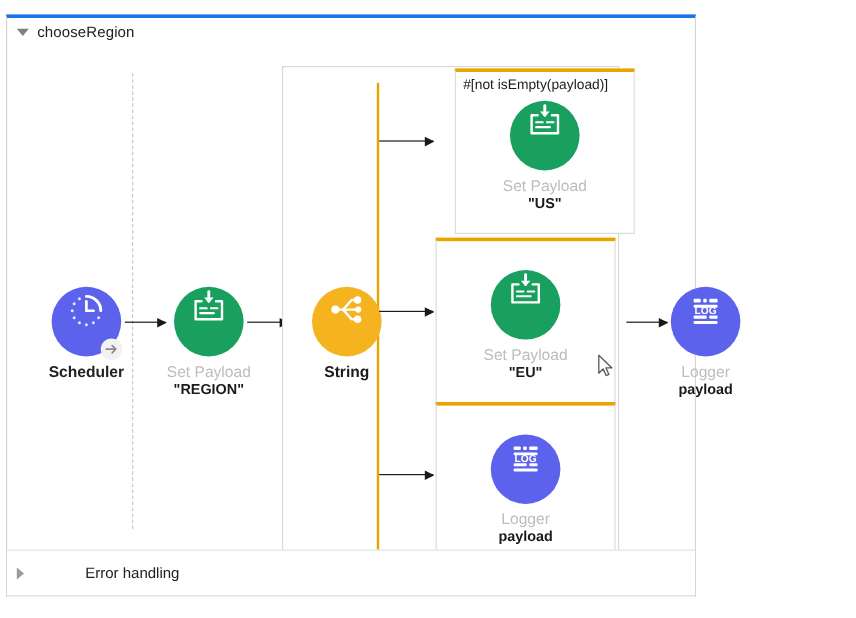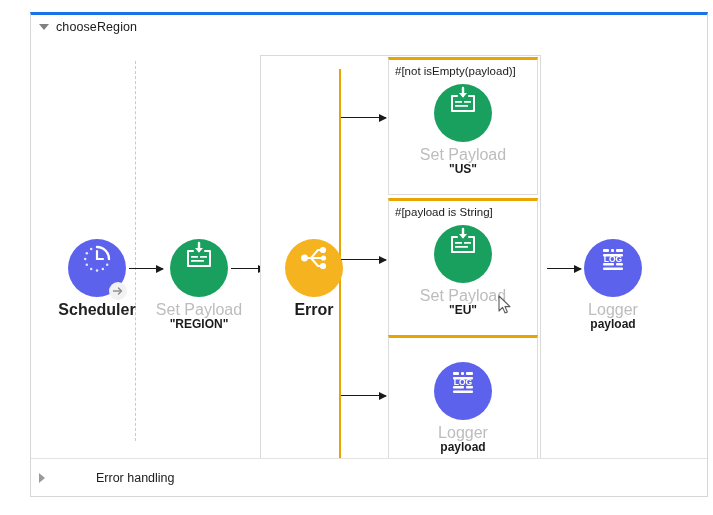--- a/index.html
+++ b/index.html
@@ -12,23 +12,23 @@
     position: relative;
     width: 713px;
     height: 515px;
     background: #ffffff;
     overflow: hidden;
   }
 
   
   .flow-panel {
     position: absolute;
-    left: 30px;
+    left: 5px;
     top: 12px;
-    width: 678px;
+    width: 575px;
     height: 485px;
     background: #ffffff;
     border: 1px solid #d6d6d6;
     border-top: 3px solid #1a73e8;
     box-sizing: border-box;
   }
 
   
   .flow-header {
     position: absolute;
@@ -89,21 +89,21 @@
   .node .bubble {
     width: 58px;
     height: 58px;
     border-radius: 50%;
     margin: 0 auto;
     position: relative;
     display: flex;
     justify-content: center;
   }
   .node .lbl-type {
-    font-size: 16px;
+    font-size: 13px;
     color: #bdbdbd;
     margin-top: 6px;
     line-height: 14px;
     white-space: nowrap;
   }
   .node .lbl-val {
     font-size: 12px;
     color: #1b1b1b;
     font-weight: bold;
     line-height: 15px;
@@ -273,49 +273,48 @@
           <svg width="38" height="38" viewBox="0 0 38 38">
             <path d="M11 19 h5 l7 -8 h4" stroke="#ffffff" stroke-width="2" fill="none" stroke-linecap="round" stroke-linejoin="round"></path>
             <path d="M16 19 h11" stroke="#ffffff" stroke-width="2" fill="none" stroke-linecap="round"></path>
             <path d="M16 19 l7 8 h4" stroke="#ffffff" stroke-width="2" fill="none" stroke-linecap="round" stroke-linejoin="round"></path>
             <circle cx="9.5" cy="19" r="3.4" fill="#ffffff"></circle>
             <circle cx="28" cy="11" r="3.1" fill="#ffffff"></circle>
             <circle cx="28.5" cy="19" r="2.6" fill="#ffffff"></circle>
             <circle cx="28" cy="27" r="3.1" fill="#ffffff"></circle>
           </svg>
         </div>
-        <div class="lbl-type" style="color:#1b1b1b;font-weight:bold;">Error</div>
+        <div class="lbl-type" style="color:#1b1b1b;font-weight:bold;">String</div>
       </div>
 
       <div class="arrow" style="left:310px; top:78px;  width:45px;"></div>
       <div class="arrow" style="left:310px; top:220px; width:45px;"></div>
       <div class="arrow" style="left:310px; top:356px; width:45px;"></div>
 
-      <div class="branch" style="top:18px;">
+      <div class="branch" style="top:18px;margin-left:16px;">
         <div class="cond">#[not isEmpty(payload)]</div>
         <div class="node">
           <div class="bubble green">
             <svg width="38" height="38" viewBox="0 0 38 38">
               <path d="M8 12 h5 M25 12 h5 M8 12 v15 h22 v-15" stroke="#ffffff" stroke-width="2" fill="none" stroke-linecap="round" stroke-linejoin="round"></path>
               <path d="M19 4 v8" stroke="#ffffff" stroke-width="2.4" stroke-linecap="round"></path>
               <path d="M15 9 l4 4.5 l4 -4.5 z" fill="#ffffff"></path>
               <g fill="#ffffff">
                 <rect x="11" y="17" width="7" height="1.8" rx=".6"></rect>
                 <rect x="20" y="17" width="7" height="1.8" rx=".6"></rect>
                 <rect x="11" y="21" width="13" height="1.8" rx=".6"></rect>
               </g>
             </svg>
           </div>
           <div class="lbl-type">Set Payload</div>
           <div class="lbl-val">"US"</div>
         </div>
       </div>
 
       <div class="branch" style="top:159px;">
-        <div class="cond">#[payload is String]</div>
         <div class="node">
           <div class="bubble green">
             <svg width="38" height="38" viewBox="0 0 38 38">
               <path d="M8 12 h5 M25 12 h5 M8 12 v15 h22 v-15" stroke="#ffffff" stroke-width="2" fill="none" stroke-linecap="round" stroke-linejoin="round"></path>
               <path d="M19 4 v8" stroke="#ffffff" stroke-width="2.4" stroke-linecap="round"></path>
               <path d="M15 9 l4 4.5 l4 -4.5 z" fill="#ffffff"></path>
               <g fill="#ffffff">
                 <rect x="11" y="17" width="7" height="1.8" rx=".6"></rect>
                 <rect x="20" y="17" width="7" height="1.8" rx=".6"></rect>
                 <rect x="11" y="21" width="13" height="1.8" rx=".6"></rect>

